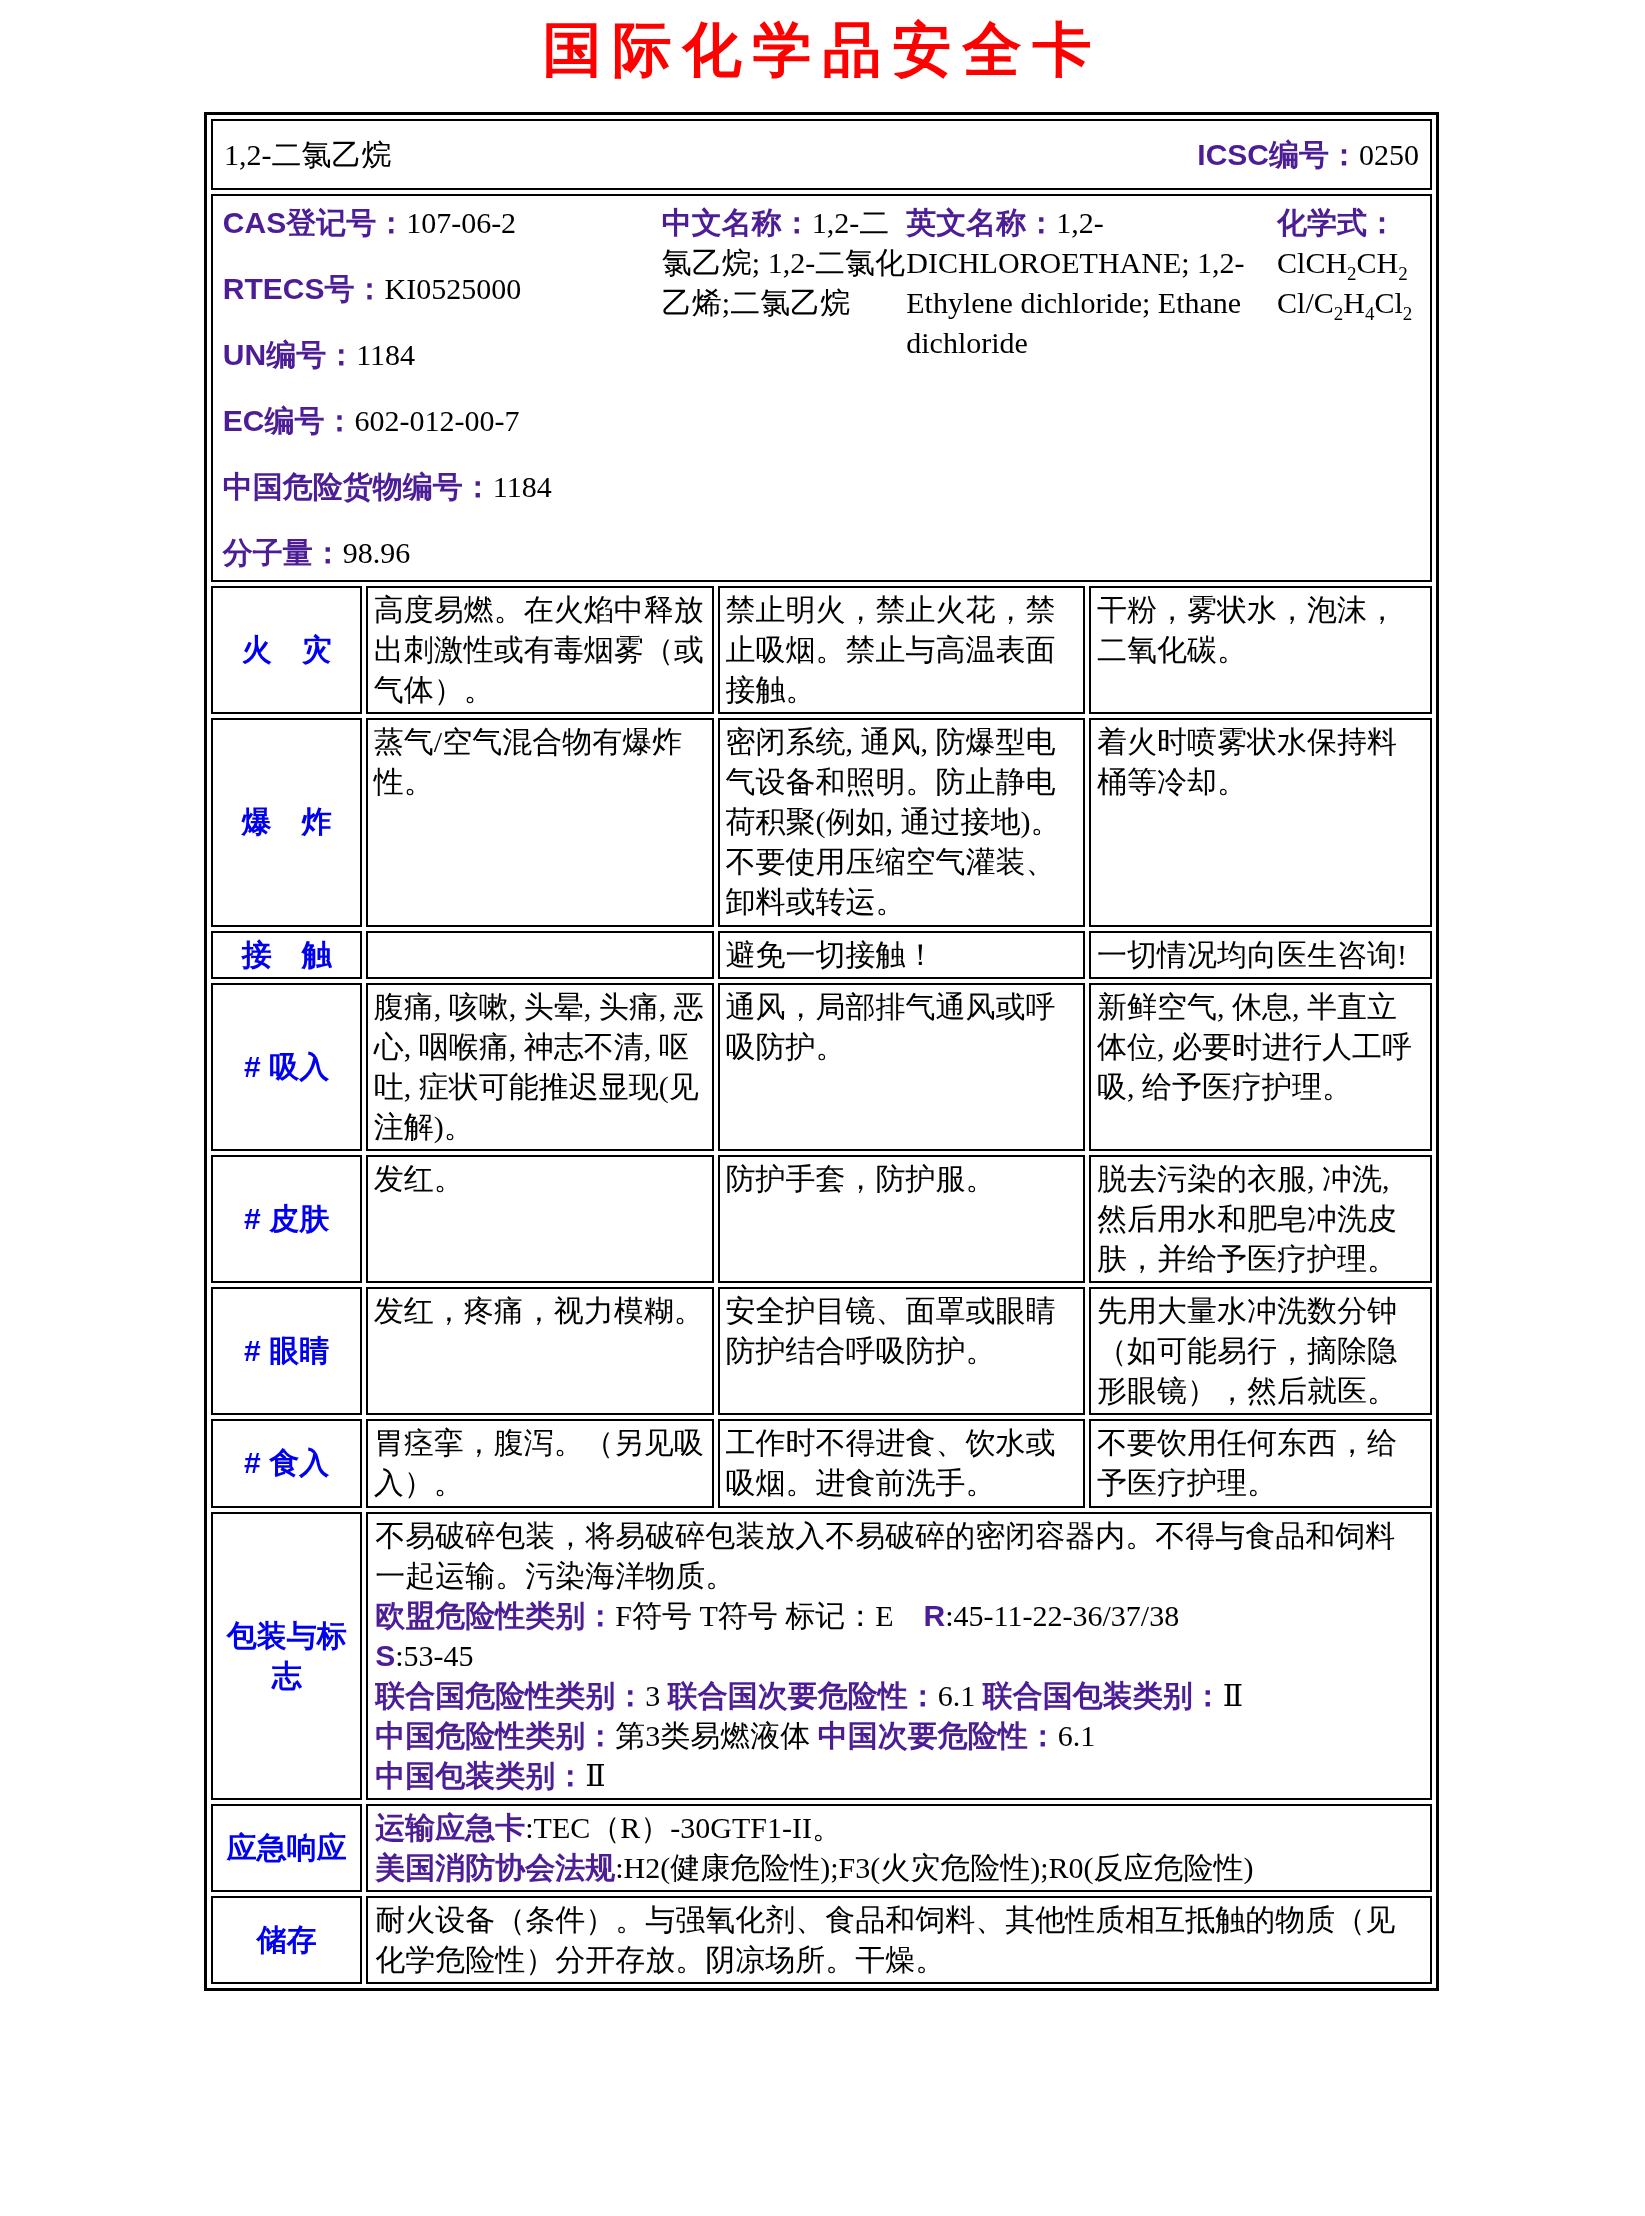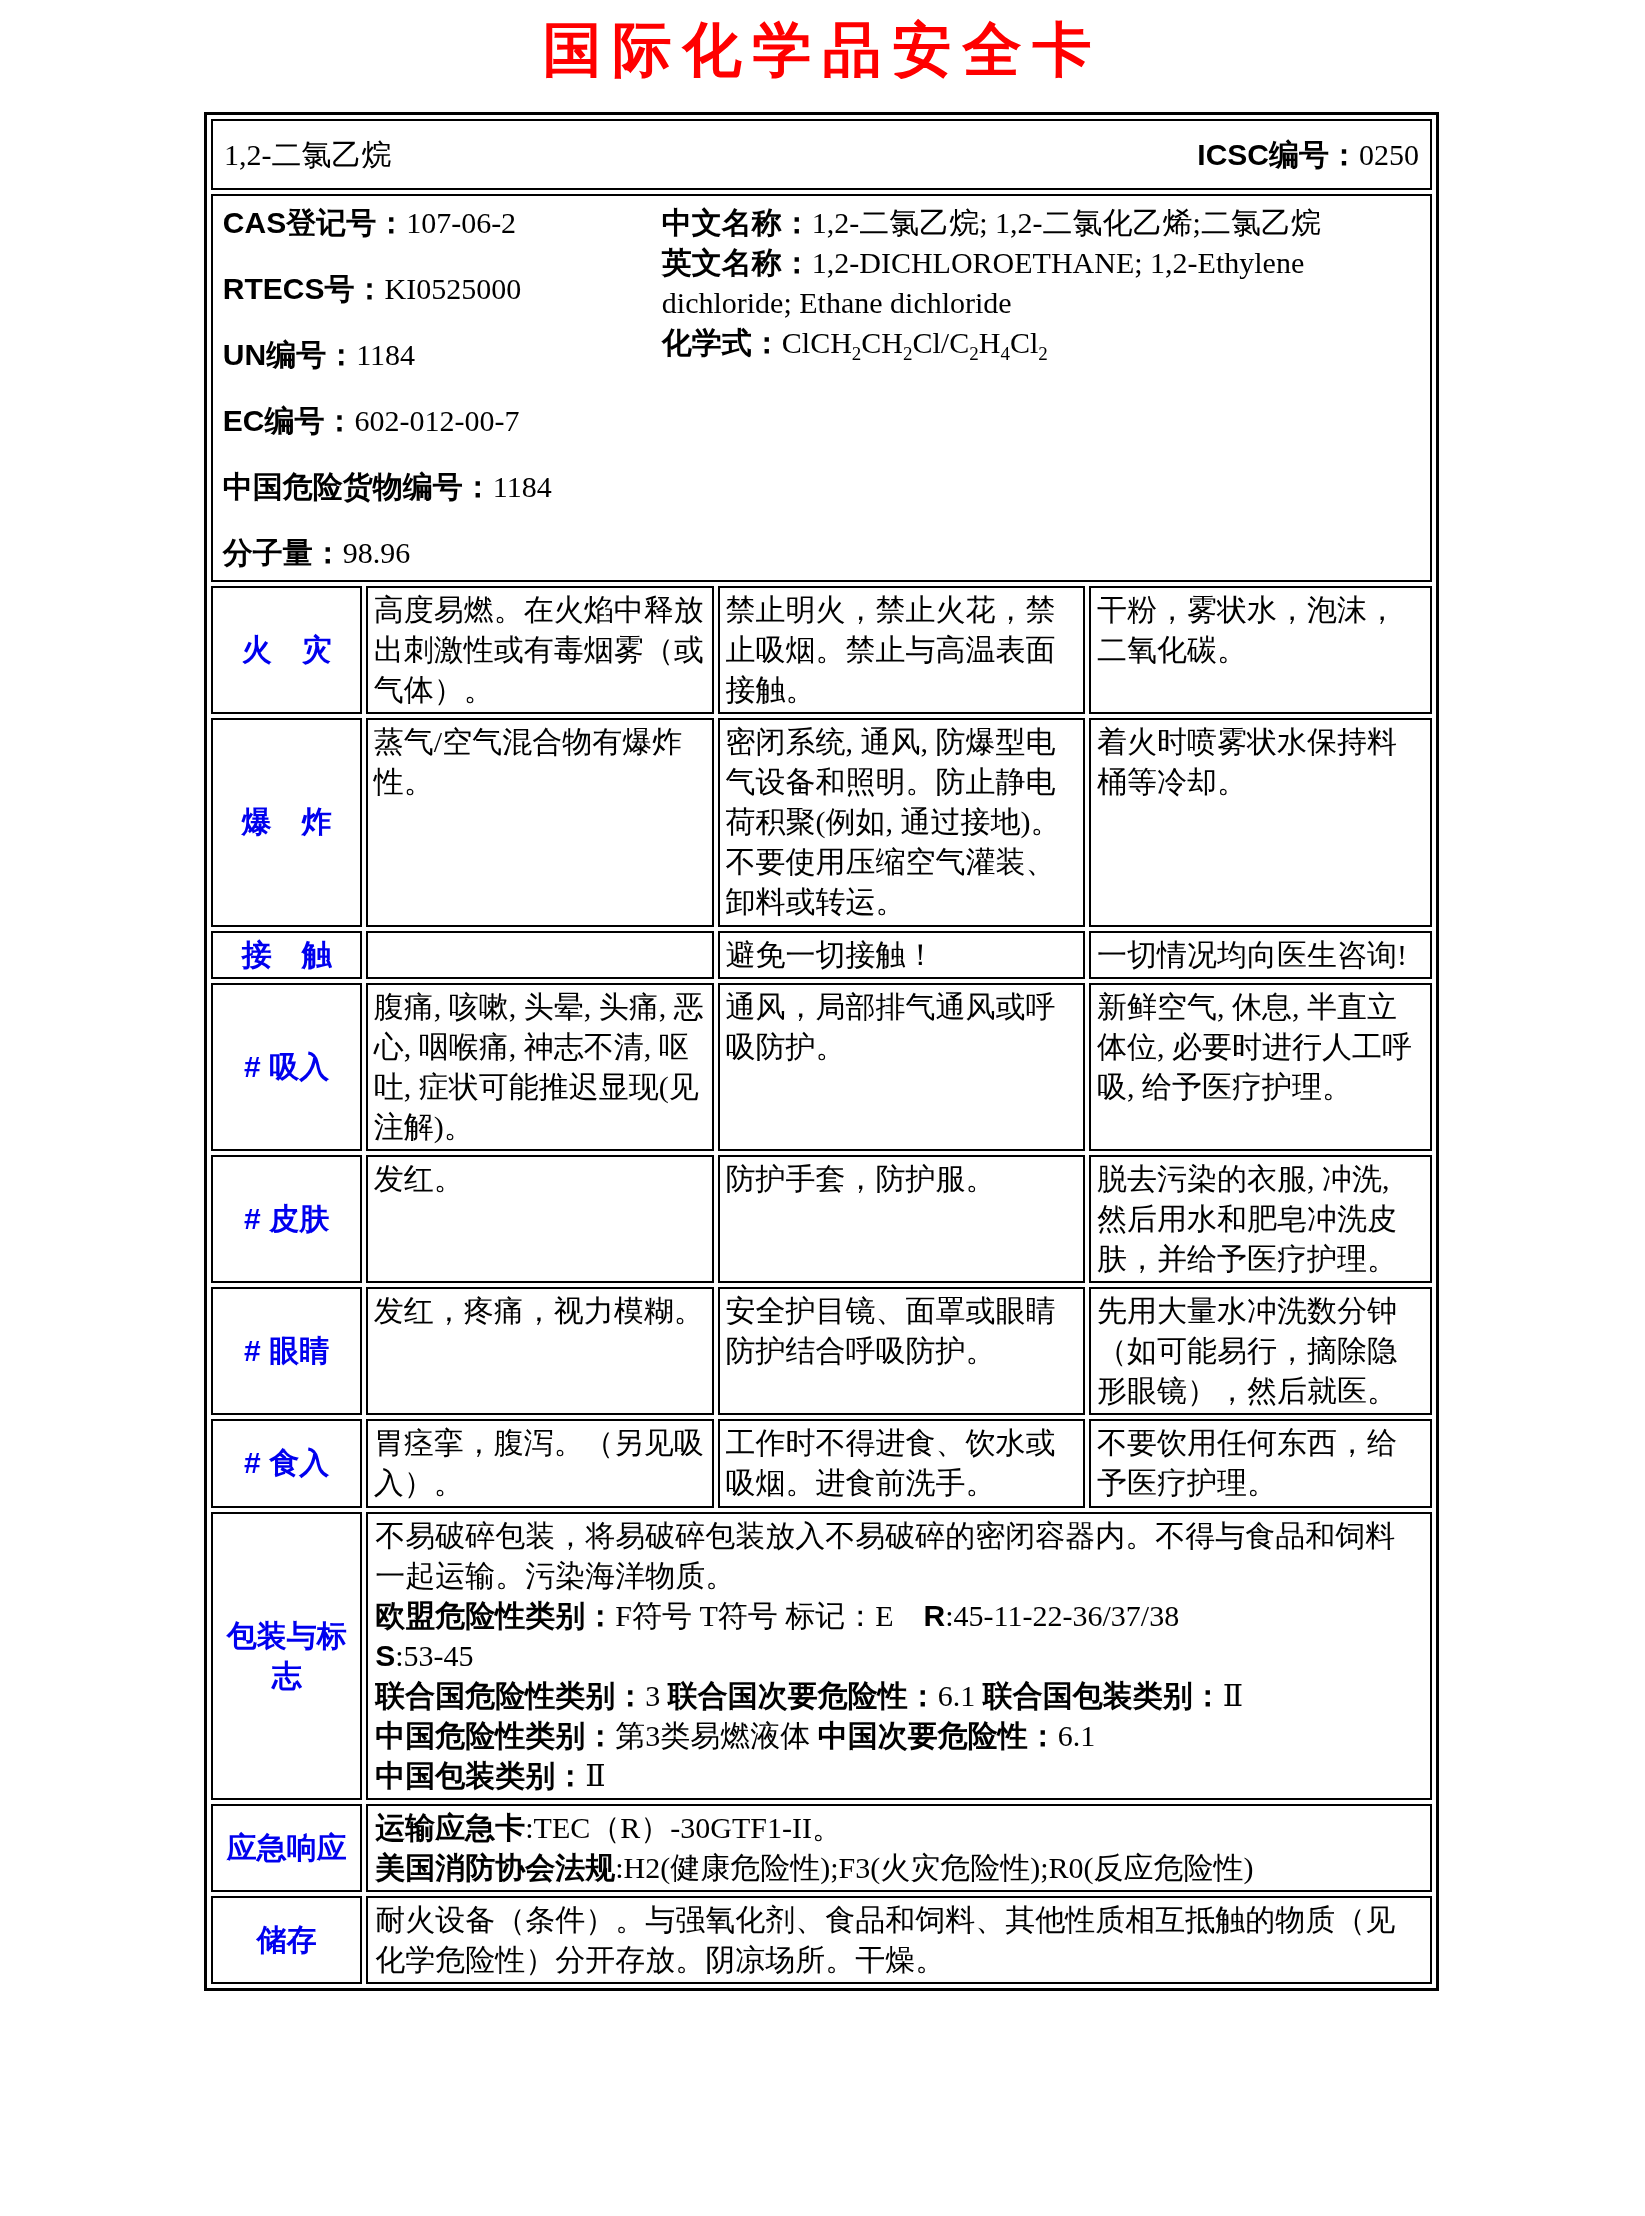--- a/index.html
+++ b/index.html
@@ -23,30 +23,30 @@
     padding:2.1px 5.6px;
     font-size:30px;line-height:40px;color:#000;
     vertical-align:top;overflow-wrap:break-word;word-break:break-word;
   }
   .label-cell{
     color:#0000ee;font-weight:bold;text-align:center;vertical-align:middle;
     font-family:"Liberation Sans","DejaVu Sans",sans-serif;
     padding:2.1px 1.4px;
   }
   .lbl{
-    color:#000000;font-weight:bold;
+    color:#4c1d95;font-weight:bold;
     font-family:"Liberation Sans","DejaVu Sans",sans-serif;
   }
   .val{color:#000;}
   .name-cell{vertical-align:middle;height:56px;padding:5.6px 11px;}
   .flex-between{display:flex;justify-content:space-between;align-items:flex-end;}
   .id-cell{height:245px;padding:7px 9.8px;}
   .id-flex{display:flex;height:100%;}
   .id-left{width:439px;display:flex;flex-direction:column;justify-content:space-between;gap:26px;}
-  .id-right{flex:1;display:flex;flex-direction:column;justify-content:flex-start;}
+  .id-right{flex:1;display:flex;justify-content:flex-start;}
   .head-row td{height:81px;}
   .section-cell{padding:2.1px 7px;}
   sub{font-size:19px;line-height:0;}
 </style>
 </head>
 <body>
 
 <div class="doc-title">国际化学品安全卡</div>
 
 <table class="card">

